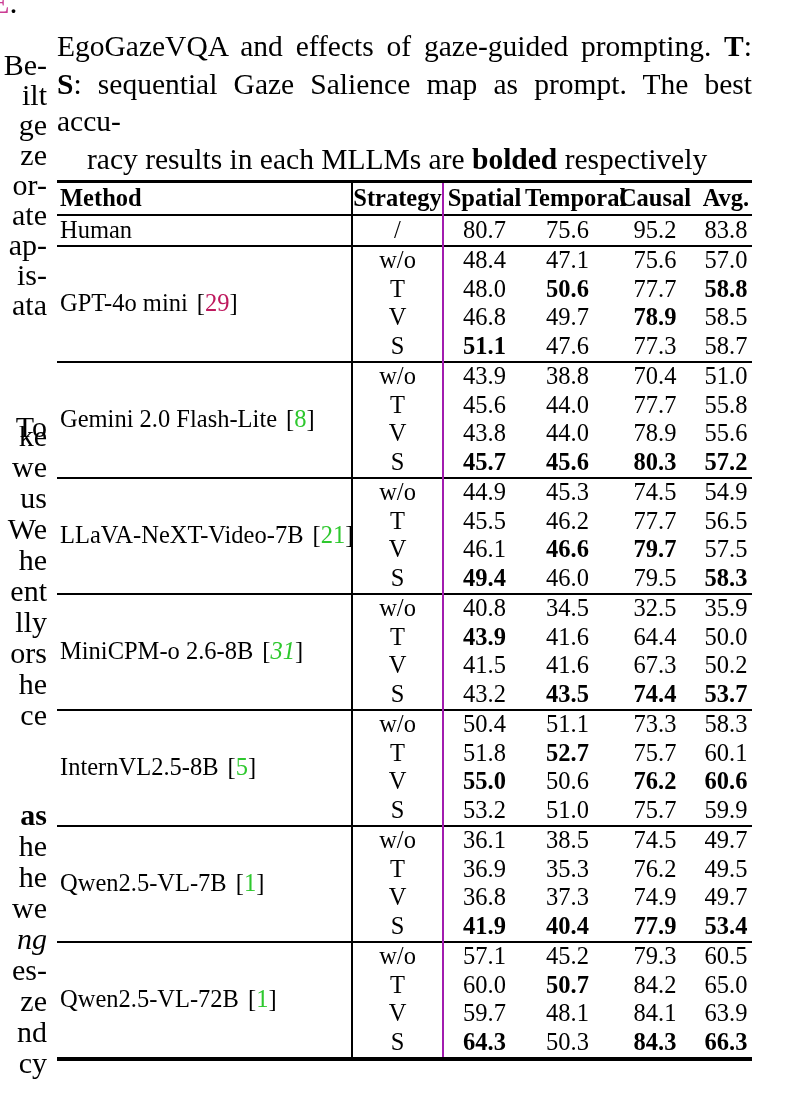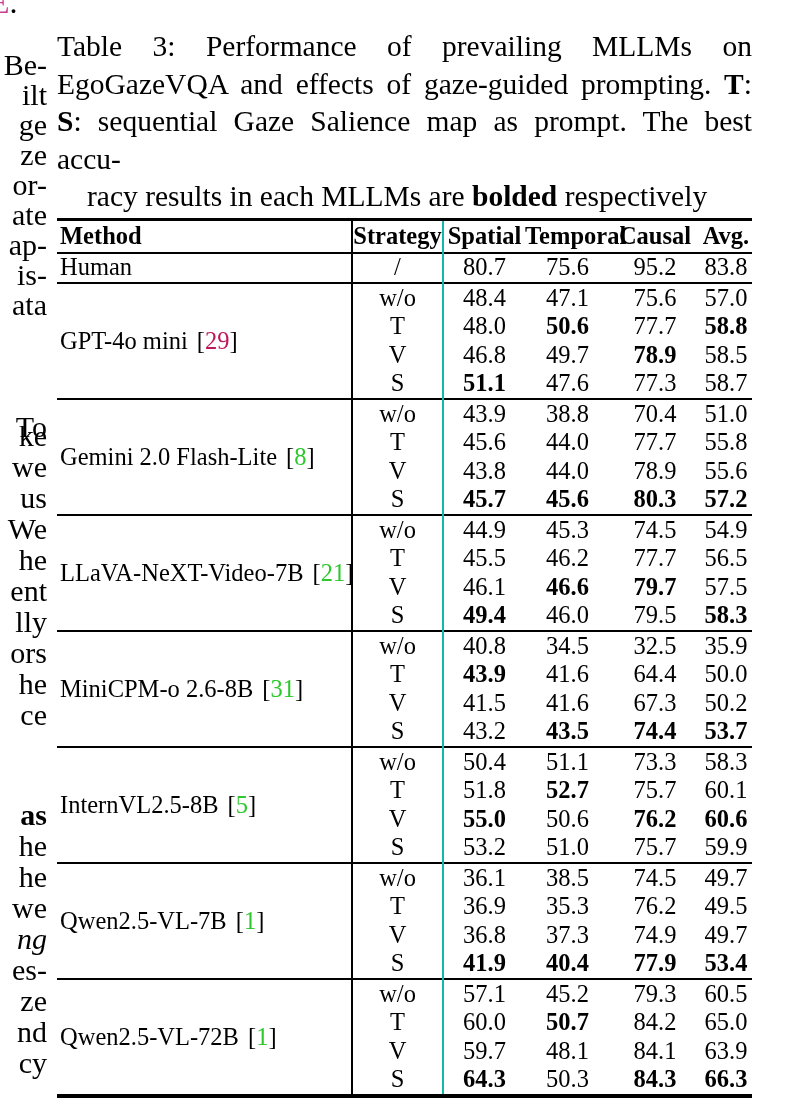--- a/index.html
+++ b/index.html
@@ -46,21 +46,21 @@
   #tbl th, #tbl td { padding:0; vertical-align:middle; line-height:1.1; }
   #tbl thead tr { border-bottom:2.5px solid #000; }
   #tbl thead th { height:31px; text-align:center; font-weight:bold; }
   #tbl thead th.method { text-align:left; padding-left:3px; }
   #tbl tbody { border-top:2px solid #000; }
   #tbl td { height:28.5px; text-align:center; }
   #tbl td.method {
     text-align:left; padding-left:3px; white-space:nowrap;
   }
   #tbl td.strategy, #tbl th.strategy {
-    border-left:2px solid #000; border-right:2px solid #14b8a6;
+    border-left:2px solid #000; border-right:2px solid #a21caf;
   }
   .cite { margin-left:9px; }
 </style>
 </head>
 <body>
 
 <div id="left-margin">
   <span id="corner"><span id="corner-link" style="color: rgb(203, 61, 148);">E</span><span>.</span></span>
 <span class="frag" style="top: 50px;">Be-</span>
     <span class="frag" style="top: 80px;">ilt</span>
@@ -88,21 +88,20 @@
     <span class="frag" style="top: 893px;">we</span>
     <span class="frag" style="top: 924px; font-style: italic;">ng</span>
     <span class="frag" style="top: 955px;">es-</span>
     <span class="frag" style="top: 986px;">ze</span>
     <span class="frag" style="top: 1017px;">nd</span>
     <span class="frag" style="top: 1048px;">cy</span>
   </div>
 
 <div id="content">
   <div id="caption">
-      <div class="cap-line"><span>Table 3: Performance of prevailing MLLMs on</span></div>
       <div class="cap-line"><span>EgoGazeVQA and effects of gaze-guided prompting. </span><span class="b">T</span><span>:</span></div>
       <div class="cap-line"><span class="b">S</span><span>: sequential Gaze Salience map as prompt. The best accu-</span></div>
       <div class="cap-line last"><span>racy results in each MLLMs are </span><span class="b">bolded</span><span> respectively</span></div>
     </div>
   <table id="tbl">
     <colgroup>
       <col class="c-method">
         <col class="c-strategy">
         <col class="c-spatial">
       <col class="c-temporal">
@@ -217,21 +216,21 @@
         <tr>
           <td class="strategy">S</td>
           <td class="b">49.4</td>
           <td>46.0</td>
           <td>79.5</td>
           <td class="b">58.3</td>
         </tr>
       </tbody>
       <tbody>
         <tr>
-          <td class="method" rowspan="4"><span>MiniCPM-o 2.6-8B</span><span class="cite">[<span style="color: rgb(46, 200, 46);">31</span>]</span></td>
+          <td class="method" rowspan="4"><span>MiniCPM-o 2.6-8B</span><span class="cite">[<span style="color: rgb(46, 200, 46); font-style: italic;">31</span>]</span></td>
           <td class="strategy">w/o</td>
           <td>40.8</td>
           <td>34.5</td>
           <td>32.5</td>
           <td>35.9</td>
         </tr>
         <tr>
           <td class="strategy">T</td>
           <td class="b">43.9</td>
           <td>41.6</td>

